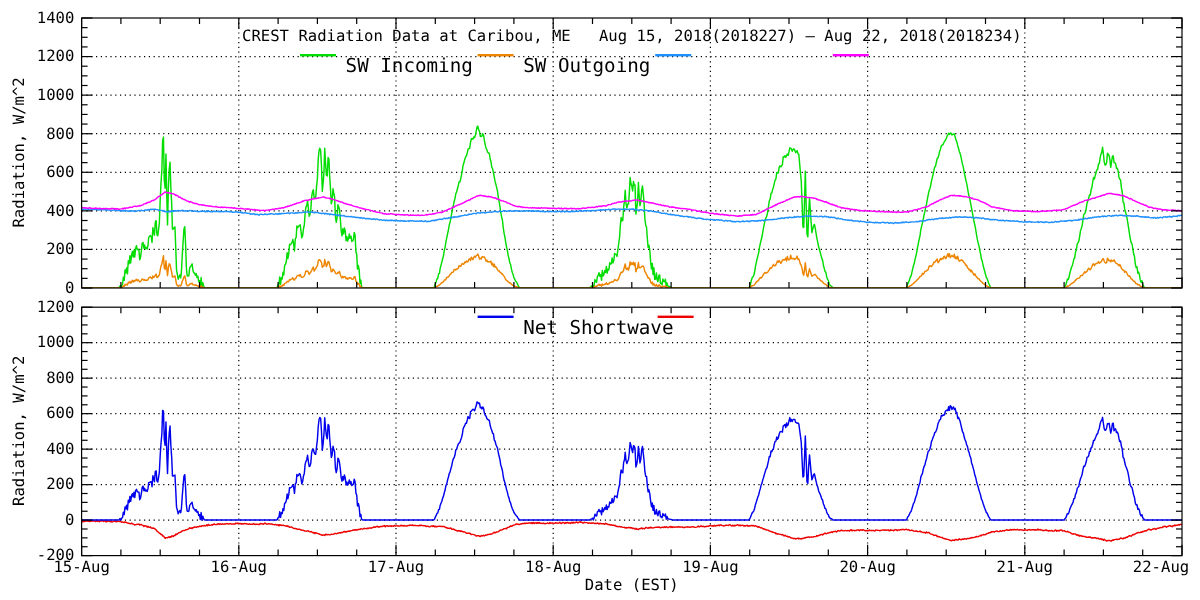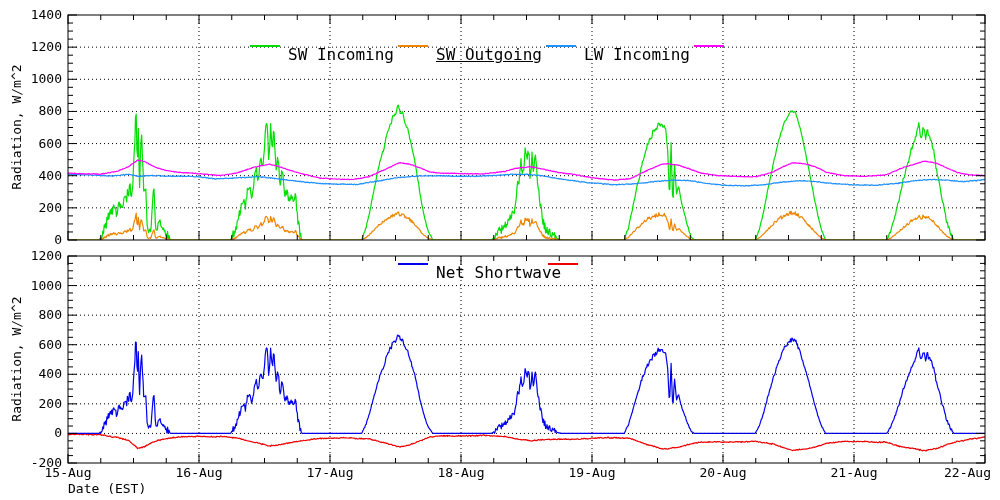--- a/index.html
+++ b/index.html
@@ -1,20 +1,20 @@
 <!DOCTYPE html>
 <html><head>
 <meta charset="utf-8">
 <style>
   html,body{margin:0;padding:0;background:#fff;}
   #stage{position:relative;width:1000px;height:500px;background:#fff;color:#000;
          font-family:"DejaVu Sans Mono", monospace;overflow:hidden;}
   .overlay{position:absolute;font-size:13px;line-height:16px;white-space:pre;}
   .title{left:68px;top:23px;width:917px;text-align:center;}
-  .xlab{left:68px;top:481px;width:917px;}
+  .xlab{left:68px;top:481px;width:917px;text-align:center;}
   .ylab{position:absolute;width:170px;height:16px;text-align:center;
         transform:rotate(-90deg);font-size:13px;line-height:16px;}
   .legend-item{position:absolute;display:flex;gap:8px;height:16px;}
   .sample{display:inline-block;width:30px;height:2px;background:#000;}
   svg{position:absolute;left:0;top:0;}
 </style>
 </head>
 <body>
 
 <div id="stage">
@@ -323,33 +323,33 @@
       <text x="68" y="477" text-anchor="middle" font-size="13" font-family="DejaVu Sans Mono, monospace" fill="#000">15-Aug</text>
       <text x="199" y="477" text-anchor="middle" font-size="13" font-family="DejaVu Sans Mono, monospace" fill="#000">16-Aug</text>
       <text x="330" y="477" text-anchor="middle" font-size="13" font-family="DejaVu Sans Mono, monospace" fill="#000">17-Aug</text>
       <text x="461" y="477" text-anchor="middle" font-size="13" font-family="DejaVu Sans Mono, monospace" fill="#000">18-Aug</text>
       <text x="592" y="477" text-anchor="middle" font-size="13" font-family="DejaVu Sans Mono, monospace" fill="#000">19-Aug</text>
       <text x="723" y="477" text-anchor="middle" font-size="13" font-family="DejaVu Sans Mono, monospace" fill="#000">20-Aug</text>
       <text x="854" y="477" text-anchor="middle" font-size="13" font-family="DejaVu Sans Mono, monospace" fill="#000">21-Aug</text>
       <text x="991" y="477" text-anchor="end" font-size="13" font-family="DejaVu Sans Mono, monospace" fill="#000">22-Aug</text>
     </svg>
 
+  <div class="overlay title">CREST Radiation Data at Caribou, ME   Aug 15, 2018(2018227) – Aug 22, 2018(2018234)</div>
 
   <div>
     <div class="legend-item" style="left:250px;top:45px;">
       <span class="sample" style="background: rgb(0, 221, 0);"></span>
       <span>SW Incoming</span>
     </div>
-    <div class="legend-item" style="left:398px;top:45px;text-decoration:underline;">
+    <div class="legend-item" style="left:398px;top:45px;">
       <span class="sample" style="background: rgb(238, 133, 0);"></span>
       <span>SW Outgoing</span>
     </div>
     <div class="legend-item" style="left:546px;top:45px;">
       <span class="sample" style="background: rgb(30, 144, 255);"></span>
-      <span>LW Incoming</span>
     </div>
     <div class="legend-item" style="left:694px;top:45px;">
       <span class="sample" style="background: rgb(255, 0, 255);"></span>
     </div>
   </div>
 
   <div>
     <div class="legend-item" style="left:398px;top:263px;">
       <span class="sample" style="background: rgb(0, 0, 238);"></span>
       <span>Net Shortwave</span>

